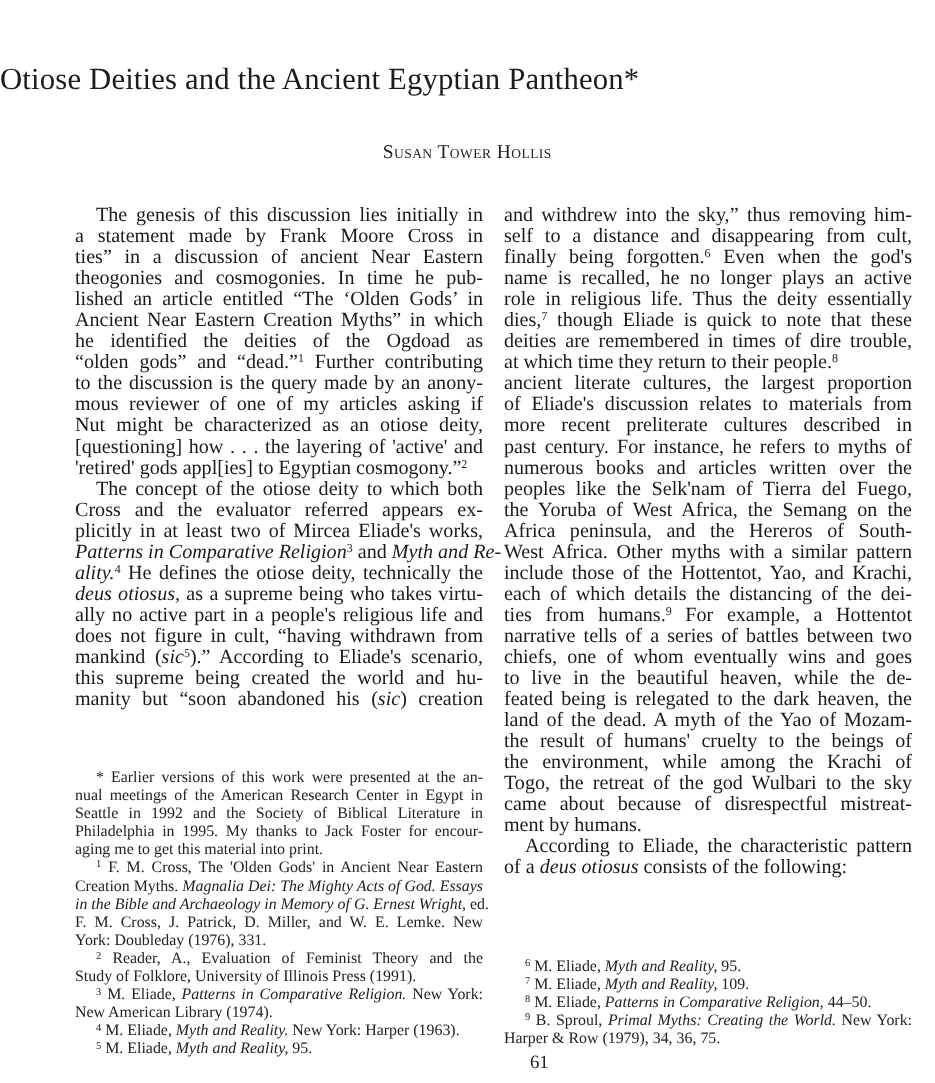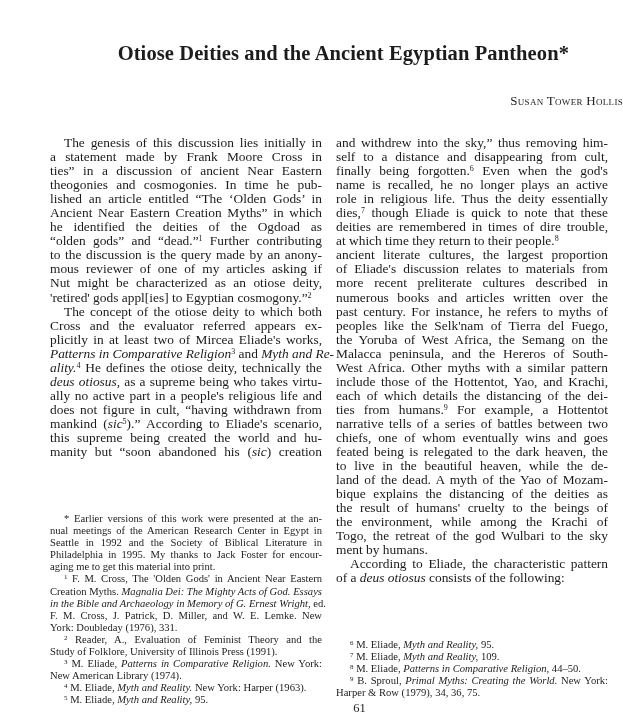--- a/index.html
+++ b/index.html
@@ -1,20 +1,20 @@
 <!DOCTYPE html>
 <html><head>
 <meta charset="utf-8">
 <style>
   html, body { margin:0; padding:0; background:#ffffff; }
   body { width:623px; height:722px; position:relative; overflow:hidden;
          font-family:"Liberation Serif","DejaVu Serif",serif; color:#1a1a1a; }
-  .title { position:absolute; top:42px; left:0; width:569px; text-align:right;
-           font-size:20.5px; letter-spacing:0.1px; color:#1c1c1c;font-weight:bold; }
-  .author { position:absolute; top:93px; left:0; width:623px; text-align:right;
+  .title { position:absolute; top:42px; left:0; width:569px; text-align:left;
+           font-size:20.5px; letter-spacing:0.1px; color:#1c1c1c; }
+  .author { position:absolute; top:93px; left:0; width:623px; text-align:center;
             font-size:13px; font-variant:small-caps; letter-spacing:0.3px; color:#222; }
   .col { position:absolute; width:272px; }
   .col.left { left:50px; }
   .col.right { left:324px;margin-left:12px; }
   .body-text { position:absolute; top:136px; font-size:13.4px; line-height:14.05px; }
   .line { display:block; white-space:nowrap; text-align:justify; text-align-last:justify; height:14.05px; }
   .line.last { text-align-last:left; }
   .line.indent { padding-left:14px; }
   .notes { position:absolute; font-size:10.6px; line-height:12.1px; color:#222; }
   .nline { display:block; white-space:nowrap; text-align:justify; text-align-last:justify; height:12.1px; }
@@ -37,20 +37,21 @@
     <span class="line"><span>a statement made by Frank Moore Cross in</span></span>
     <span class="line"><span>ties” in a discussion of ancient Near Eastern</span></span>
     <span class="line"><span>theogonies and cosmogonies. In time he pub-</span></span>
     <span class="line"><span>lished an article entitled “The ‘Olden Gods’ in</span></span>
     <span class="line"><span>Ancient Near Eastern Creation Myths” in which</span></span>
     <span class="line"><span>he identified the deities of the Ogdoad as</span></span>
     <span class="line"><span>“olden gods” and “dead.”</span><sup>1</sup><span> Further contributing</span></span>
     <span class="line"><span>to the discussion is the query made by an anony-</span></span>
     <span class="line"><span>mous reviewer of one of my articles asking if</span></span>
     <span class="line"><span>Nut might be characterized as an otiose deity,</span></span>
+    <span class="line"><span>[questioning] how . . . the layering of 'active' and</span></span>
     <span class="line last"><span>'retired' gods appl[ies] to Egyptian cosmogony.”</span><sup>2</sup></span>
     <span class="line indent"><span>The concept of the otiose deity to which both</span></span>
     <span class="line"><span>Cross and the evaluator referred appears ex-</span></span>
     <span class="line"><span>plicitly in at least two of Mircea Eliade's works,</span></span>
     <span class="line"><i>Patterns in Comparative Religion</i><sup>3</sup><span> and </span><i>Myth and Re-</i></span>
     <span class="line"><i>ality.</i><sup>4</sup><span> He defines the otiose deity, technically the</span></span>
     <span class="line"><i>deus otiosus,</i><span> as a supreme being who takes virtu-</span></span>
     <span class="line"><span>ally no active part in a people's religious life and</span></span>
     <span class="line"><span>does not figure in cult, “having withdrawn from</span></span>
     <span class="line"><span>mankind (</span><i>sic</i><sup>5</sup><span>).”</span><span> According to Eliade's scenario,</span></span>
@@ -62,38 +63,38 @@
     <span class="line"><span>self to a distance and disappearing from cult,</span></span>
     <span class="line"><span>finally being forgotten.</span><sup>6</sup><span> Even when the god's</span></span>
     <span class="line"><span>name is recalled, he no longer plays an active</span></span>
     <span class="line"><span>role in religious life. Thus the deity essentially</span></span>
     <span class="line"><span>dies,</span><sup>7</sup><span> though Eliade is quick to note that these</span></span>
     <span class="line"><span>deities are remembered in times of dire trouble,</span></span>
     <span class="line last"><span>at which time they return to their people.</span><sup>8</sup></span>
     <span class="line"><span>ancient literate cultures, the largest proportion</span></span>
     <span class="line"><span>of Eliade's discussion relates to materials from</span></span>
     <span class="line"><span>more recent preliterate cultures described in</span></span>
+    <span class="line"><span>past century. For instance, he refers to myths of</span></span>
     <span class="line"><span>numerous books and articles written over the</span></span>
-    <span class="line"><span>past century. For instance, he refers to myths of</span></span>
     <span class="line"><span>peoples like the Selk'nam of Tierra del Fuego,</span></span>
     <span class="line"><span>the Yoruba of West Africa, the Semang on the</span></span>
-    <span class="line"><span>Malacca peninsula, and the Hereros of South-</span></span>
+    <span class="line"><span>Africa peninsula, and the Hereros of South-</span></span>
     <span class="line"><span>West Africa. Other myths with a similar pattern</span></span>
     <span class="line"><span>include those of the Hottentot, Yao, and Krachi,</span></span>
     <span class="line"><span>each of which details the distancing of the dei-</span></span>
     <span class="line"><span>ties from humans.</span><sup>9</sup><span> For example, a Hottentot</span></span>
     <span class="line"><span>narrative tells of a series of battles between two</span></span>
     <span class="line"><span>chiefs, one of whom eventually wins and goes</span></span>
+    <span class="line"><span>to live in the beautiful heaven, while the de-</span></span>
     <span class="line"><span>feated being is relegated to the dark heaven, the</span></span>
-    <span class="line"><span>to live in the beautiful heaven, while the de-</span></span>
     <span class="line"><span>land of the dead. A myth of the Yao of Mozam-</span></span>
-    <span class="line"><span>bique explains the distancing of the deities as</span></span>
     <span class="line"><span>the result of humans' cruelty to the beings of</span></span>
     <span class="line"><span>the environment, while among the Krachi of</span></span>
     <span class="line"><span>Togo, the retreat of the god Wulbari to the sky</span></span>
+    <span class="line"><span>came about because of disrespectful mistreat-</span></span>
     <span class="line last"><span>ment by humans.</span></span>
     <span class="line indent"><span>According to Eliade, the characteristic pattern</span></span>
     <span class="line last"><span>of a </span><i>deus otiosus</i><span> consists of the following:</span></span>
   </div>
 
 <div class="col left notes left-notes">
     <span class="nline indent"><span>* Earlier versions of this work were presented at the an-</span></span>
     <span class="nline"><span>nual meetings of the American Research Center in Egypt in</span></span>
     <span class="nline"><span>Seattle in 1992 and the Society of Biblical Literature in</span></span>
     <span class="nline"><span>Philadelphia in 1995. My thanks to Jack Foster for encour-</span></span>

